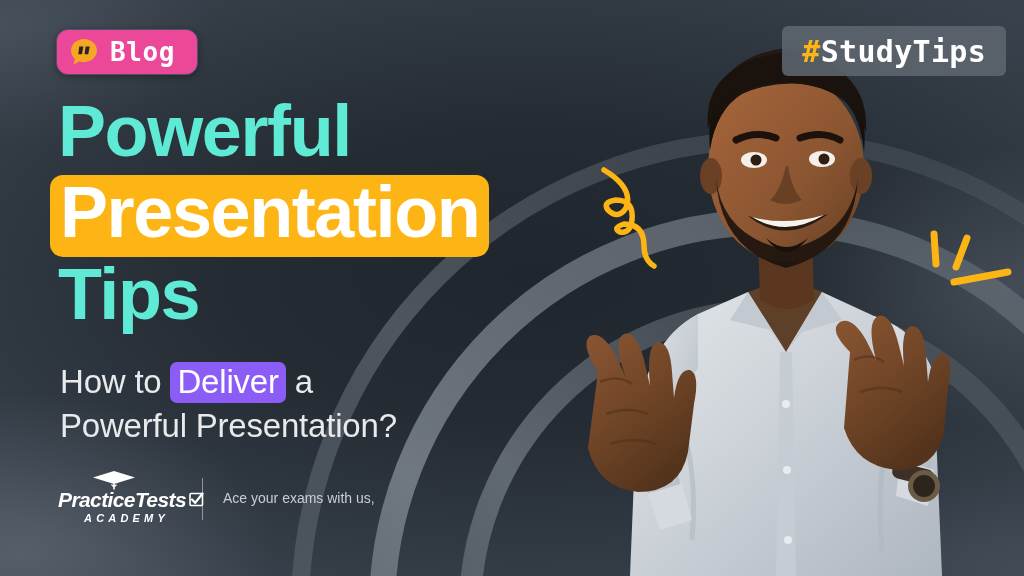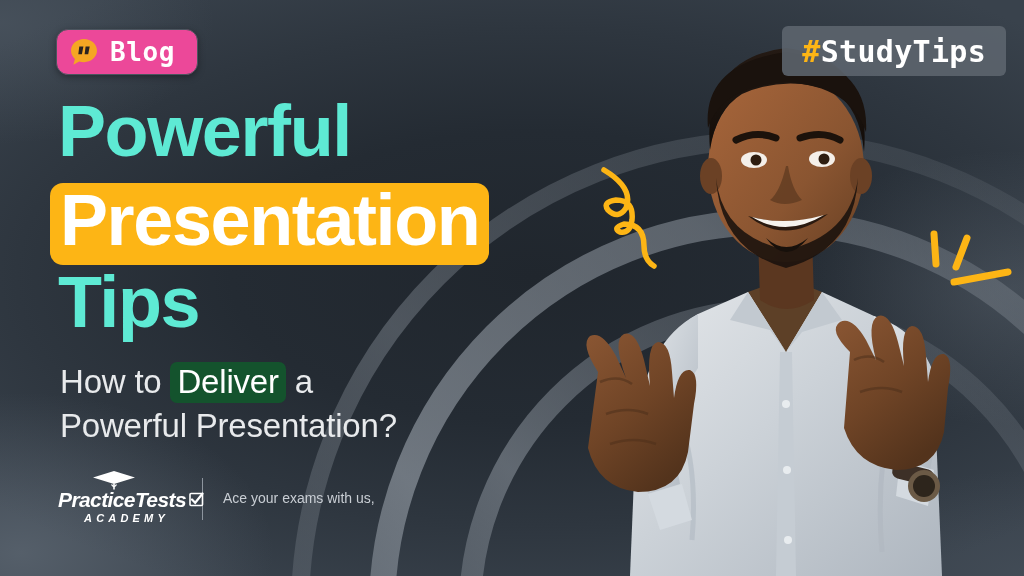--- a/index.html
+++ b/index.html
@@ -98,37 +98,37 @@
     color: #5eead4;
     letter-spacing: -1.4px;
     white-space: nowrap;
   }
   .h-line.hl {
     display: inline-block;
     background: #FDB515;
     color: #ffffff;
     border-radius: 13px;
     padding: 2px 10px 8px 10px;
-    margin: 16px 0 2px -8px;
+    margin: 8px 0 2px -8px;
   }
 
   
   .subtitle {
     position: absolute;
     left: 60px;
     top: 360px;
     width: 520px;
     font-size: 33px;
     line-height: 1.32;
     color: #e8eaec;
     font-weight: normal;
     letter-spacing: -0.2px;
   }
   .sub-hl {
-    background: #14532d;
+    background: #8b5cf6;
     color: #ffffff;
     border-radius: 7px;
     padding: 1px 7px 3px 7px;
   }
 
   
   .logo-lockup {
     position: absolute;
     left: 58px;
     top: 470px;

